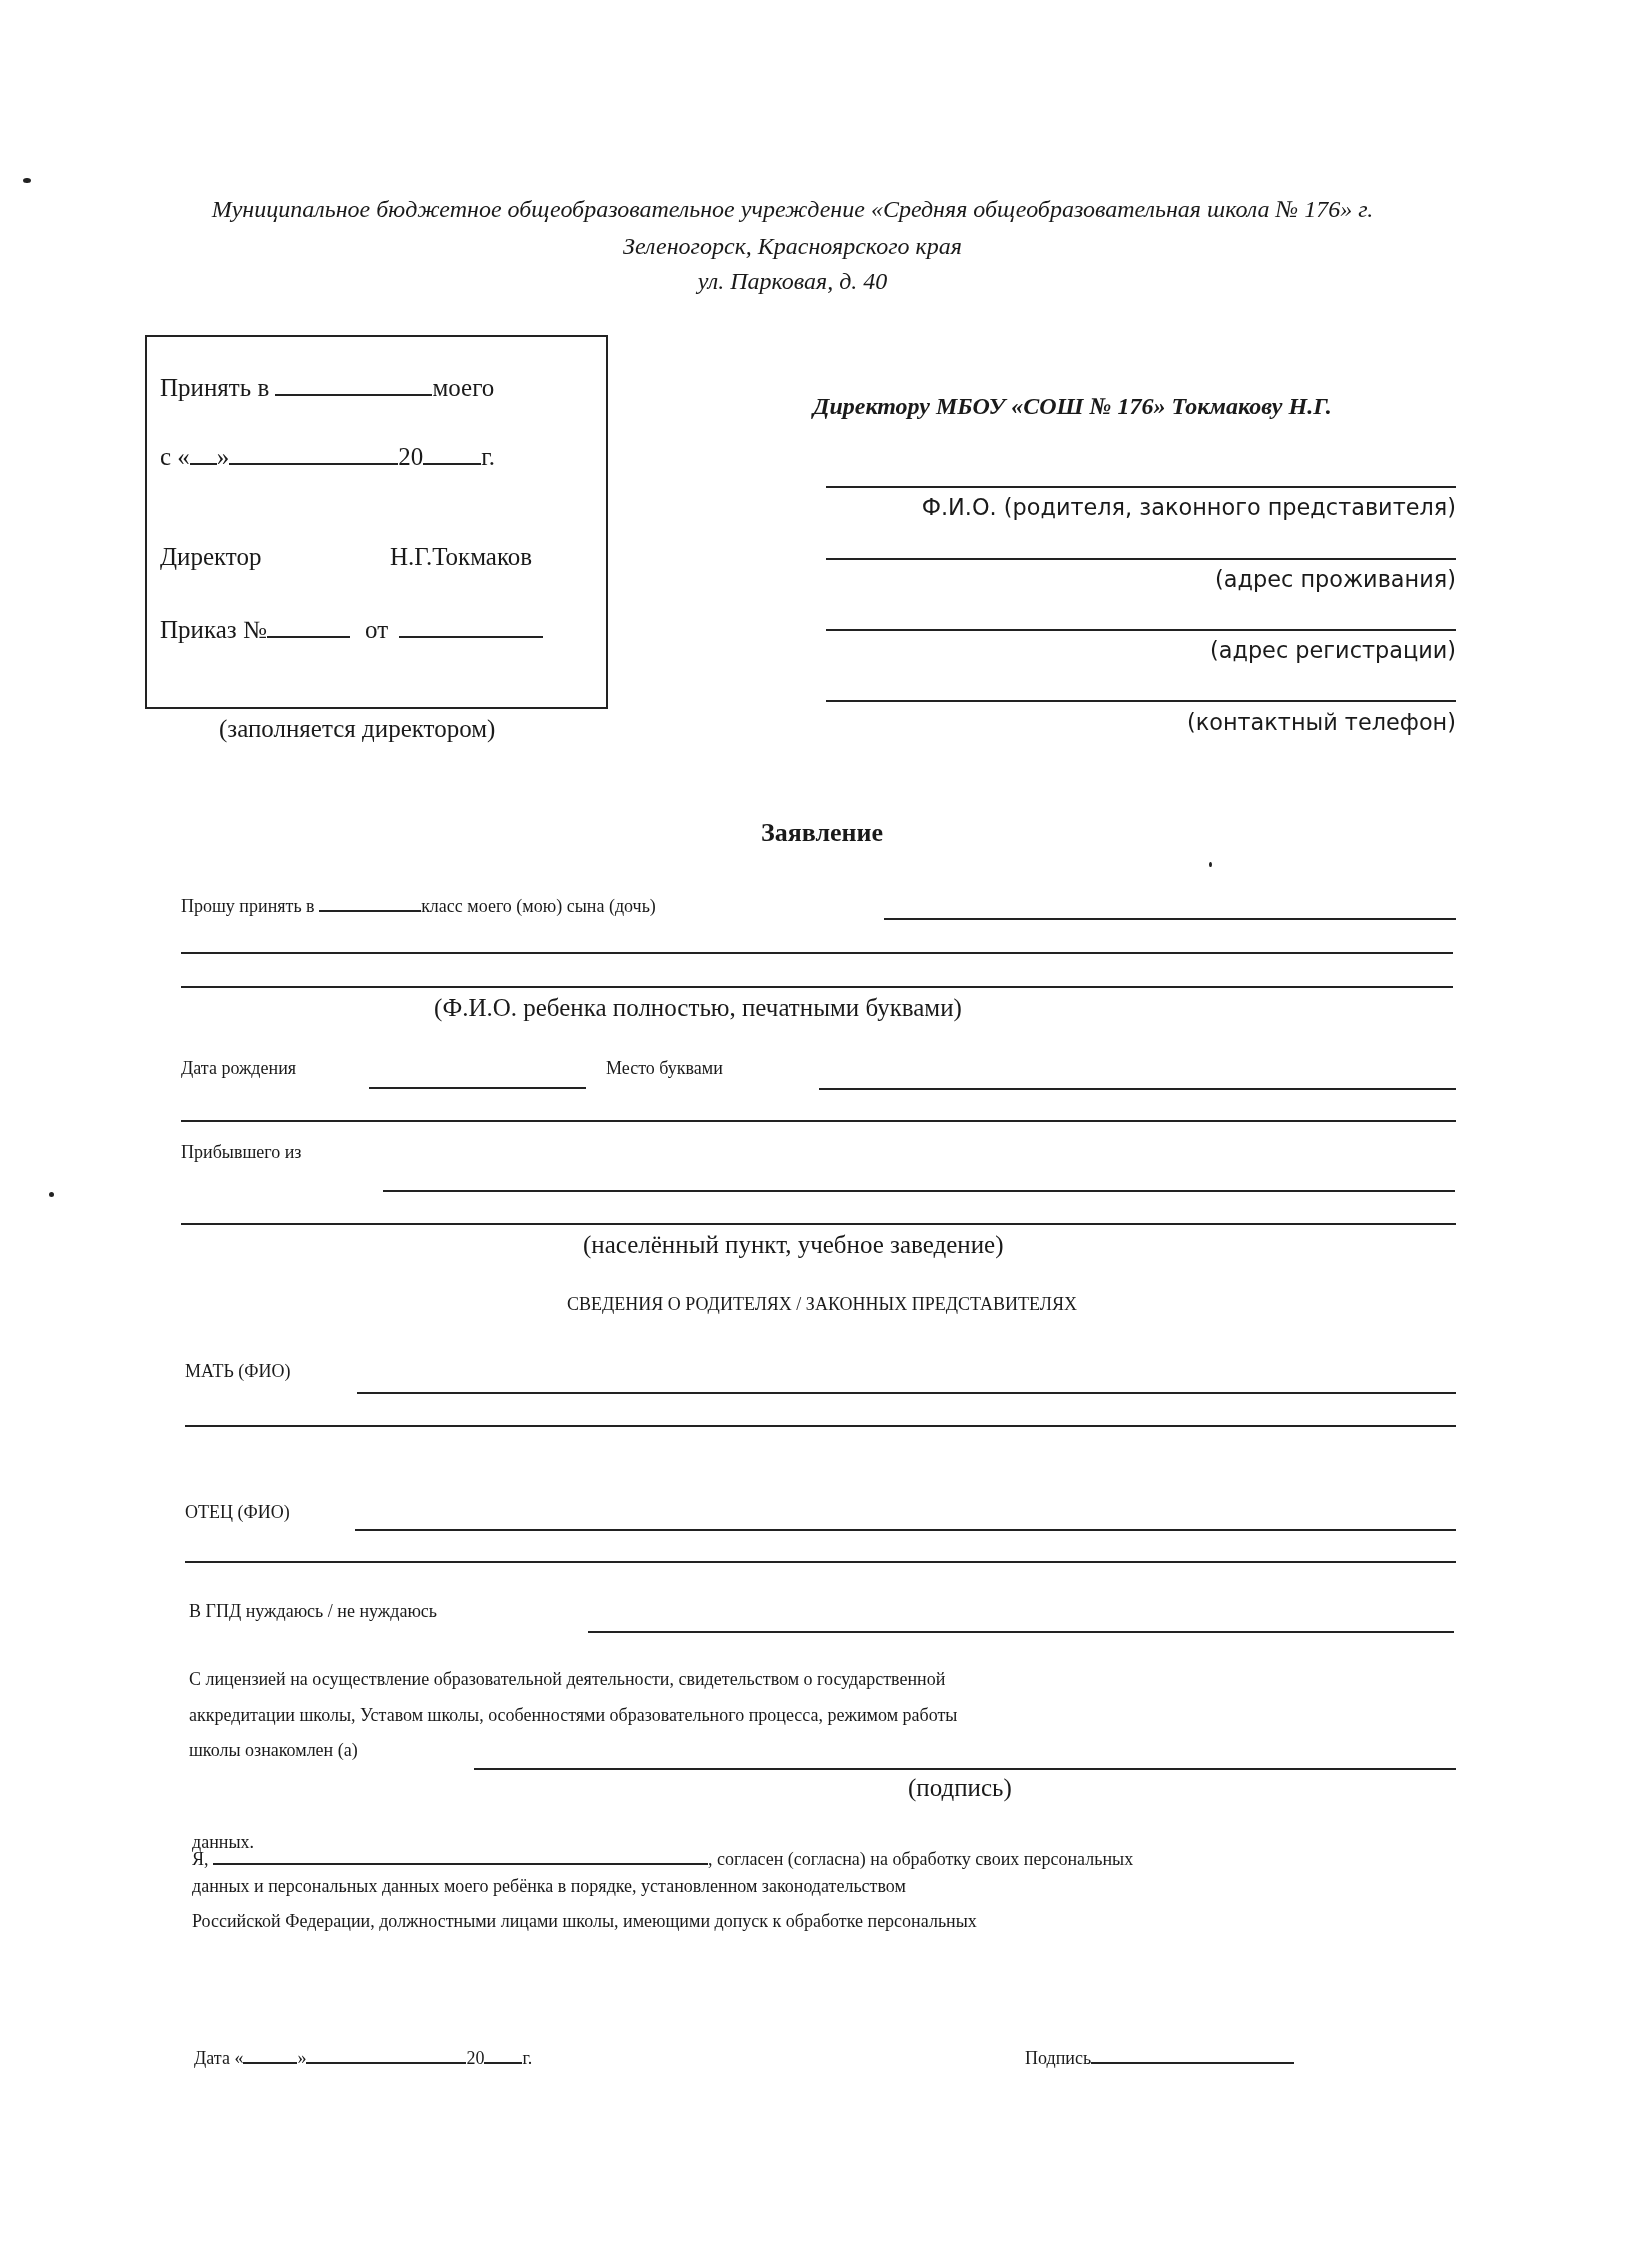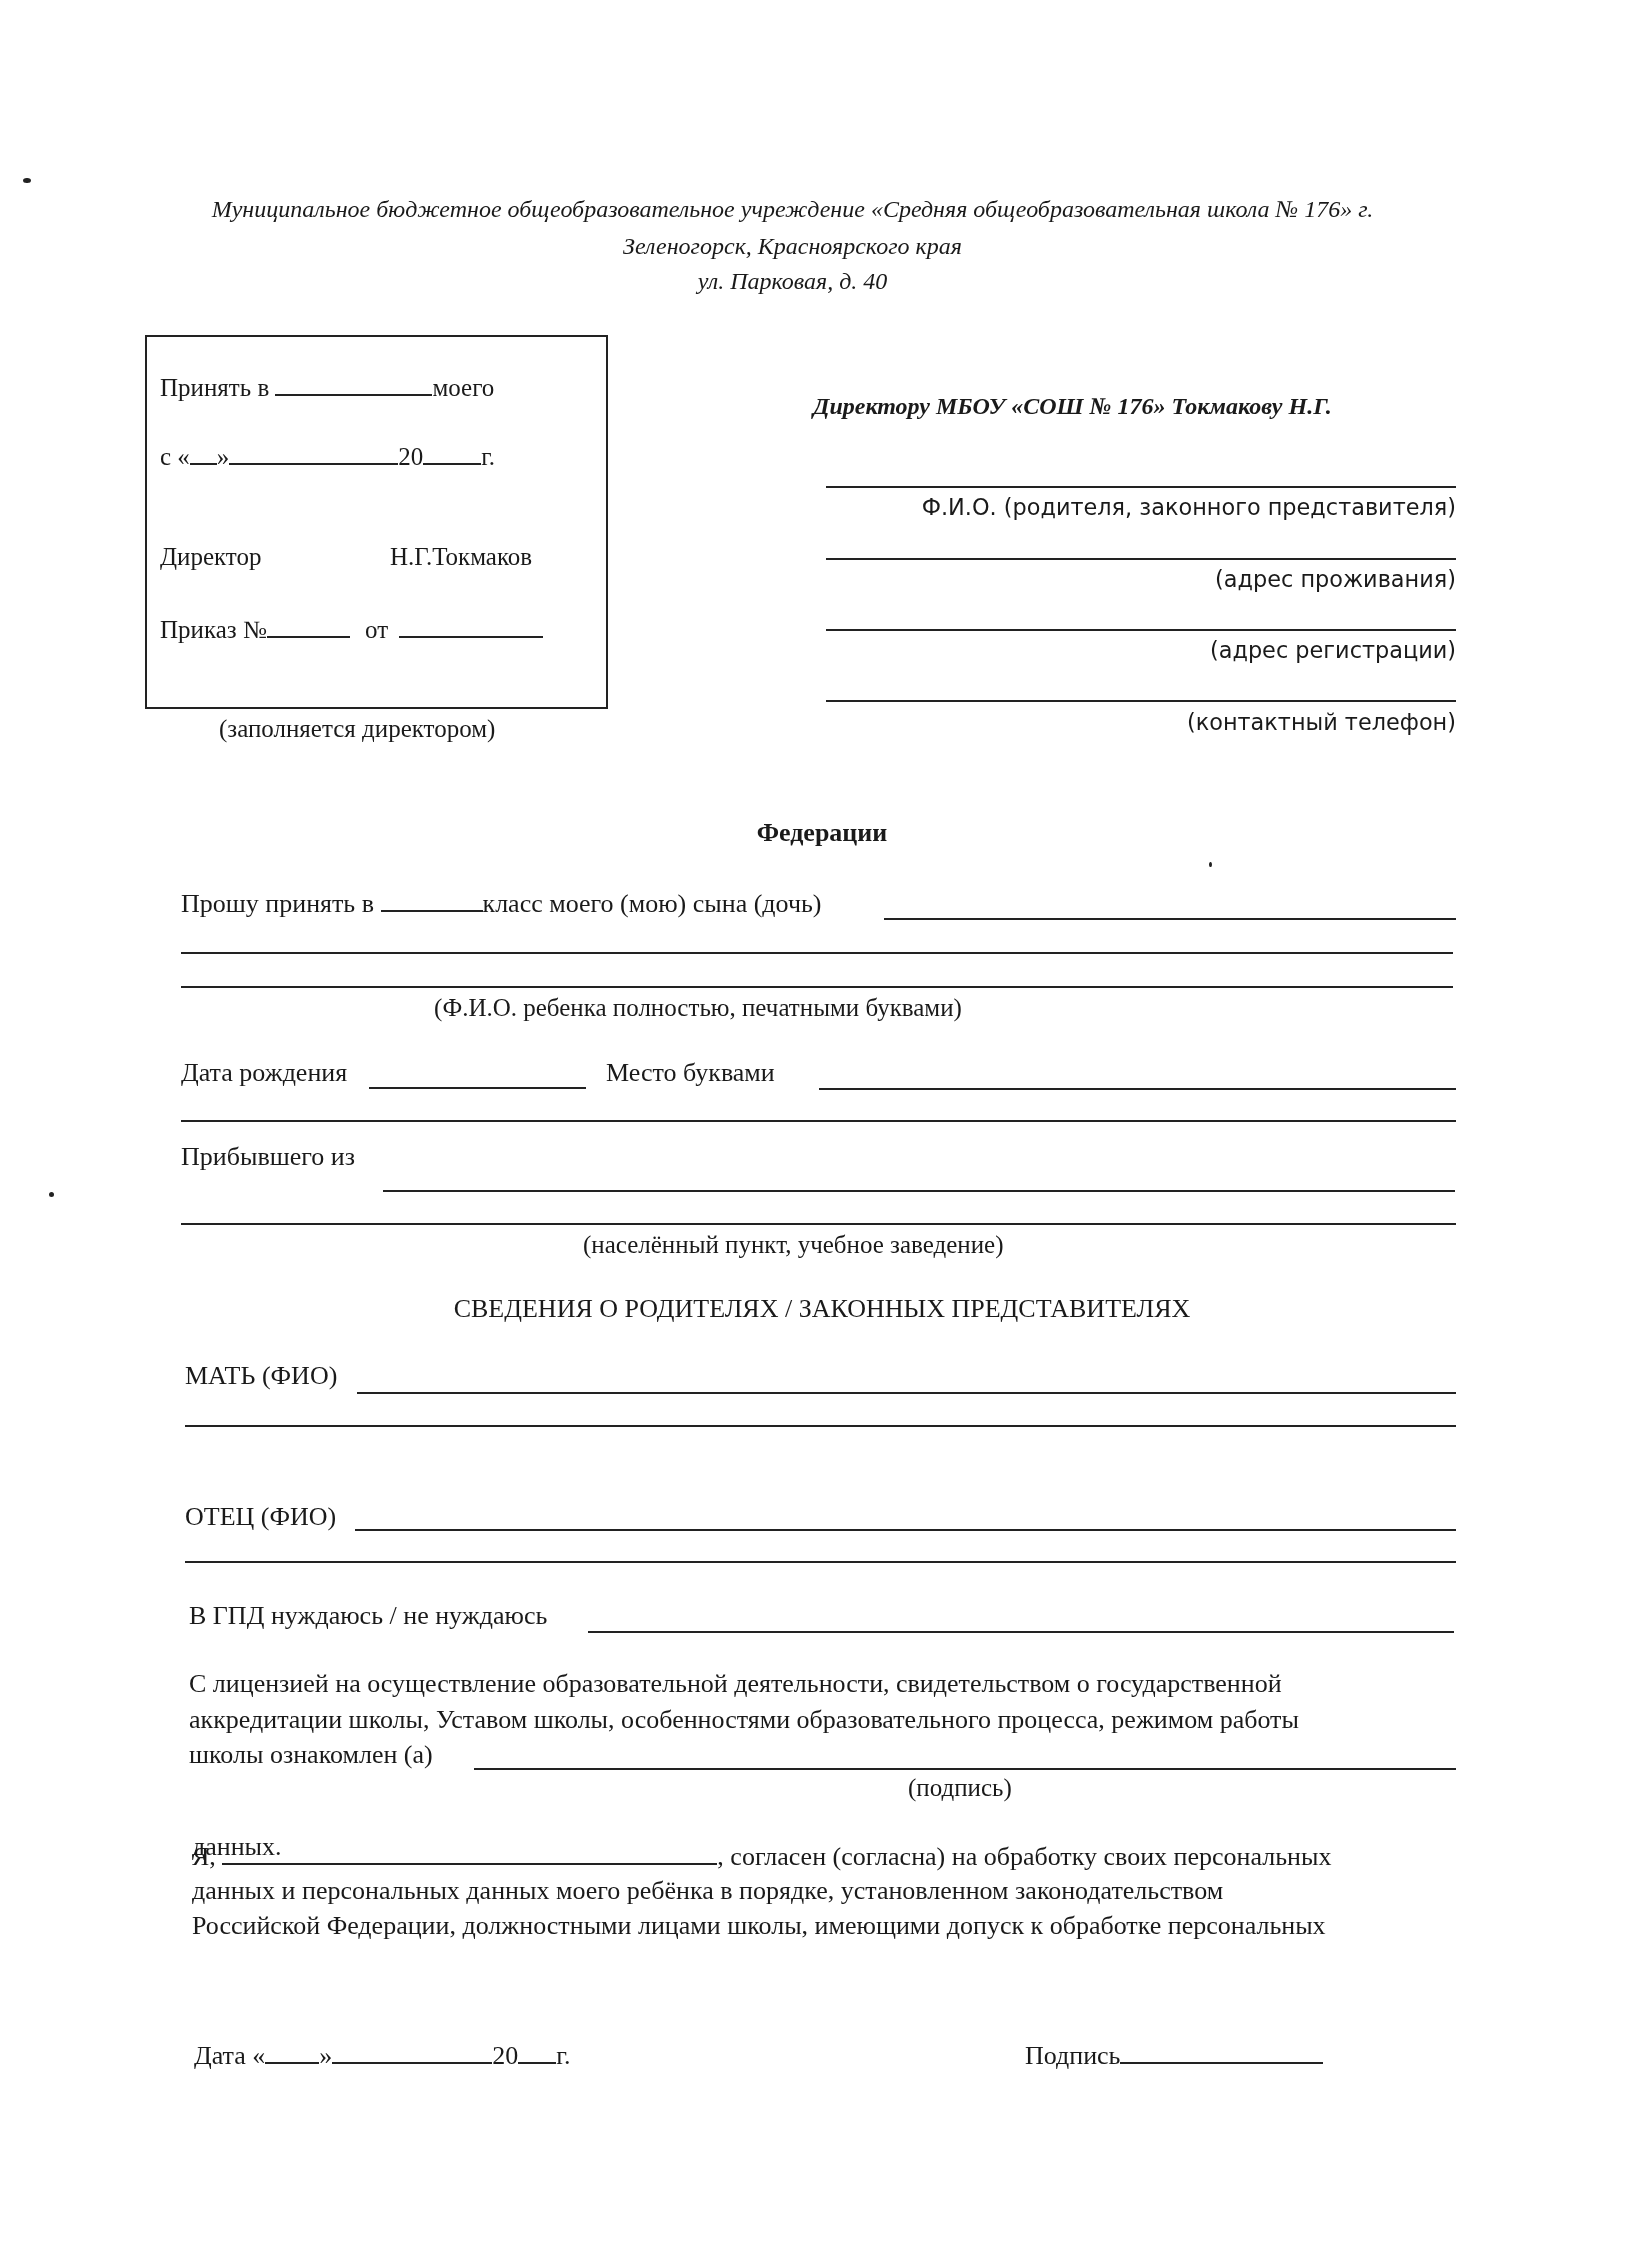--- a/index.html
+++ b/index.html
@@ -2,21 +2,21 @@
 <html style="font-size:10.2px"><head>
 <meta charset="utf-8">
 <style>
   html, body { margin: 0; padding: 0; background: #ffffff; }
   body { width: 1644px; height: 2261px; position: relative; overflow: hidden;
          font-family: "Liberation Serif", "DejaVu Serif", serif; color: #1a1a1a; }
   .abs { position: absolute; white-space: nowrap; }
   .serif { font-family: "Liberation Serif", "DejaVu Serif", serif; }
   .sans { font-family: "DejaVu Sans", "Liberation Sans", sans-serif; }
   .hdr { font-style: italic; font-size: 24px; text-align: center; left: 0; width: 1585px; }
-  .t40 { font-size: 26px; }
+  .t40 { font-size: 18px; }
   .t38 { font-size: 25px; }
   .line { position: absolute; height: 0; border-top: 2.6px solid #222; }
   .uline { display: inline-block; border-bottom: 2.6px solid #222; height: 22px; vertical-align: baseline; }
   .box { position: absolute; left: 145px; top: 335px; width: 463px; height: 374px;
          border: 2.6px solid #222; box-sizing: border-box; }
   .bold { font-weight: bold; }
   .center { text-align: center; }
   .right { text-align: right; }
   .speck { position: absolute; background: #222; border-radius: 50%; }
 </style>
@@ -51,21 +51,21 @@
 
 <div class="line" style="left:826px; top:558px; width:630px;"></div>
 <div class="abs sans right" style="left:826px; width:630px; top:566px; font-size:22.4px;">(адрес проживания)</div>
 
 <div class="line" style="left:826px; top:629px; width:630px;"></div>
 <div class="abs sans right" style="left:826px; width:630px; top:637px; font-size:22.4px;">(адрес регистрации)</div>
 
 <div class="line" style="left:826px; top:700px; width:630px;"></div>
 <div class="abs sans right" style="left:826px; width:630px; top:709px; font-size:22.4px;">(контактный телефон)</div>
 
-<div class="abs serif bold center" style="left:0; width:1644px; top:818px; font-size:26px;">Федерации</div>
+<div class="abs serif bold center" style="left:0; width:1644px; top:818px; font-size:26px;">Заявление</div>
 
 <div class="abs t40 serif" style="left:181px; top:888px;">
   <span>Прошу принять в</span>
   <span class="uline" style="width:102px;"></span><span>класс моего (мою) сына (дочь)</span>
 </div>
 <div class="line" style="left:884px; top:918px; width:572px;"></div>
 <div class="line" style="left:181px; top:952px; width:1272px;"></div>
 <div class="line" style="left:181px; top:986px; width:1272px;"></div>
 <div class="abs t38 serif center" style="left:0; width:1396px; top:994px;">(Ф.И.О. ребенка полностью, печатными буквами)</div>
 

